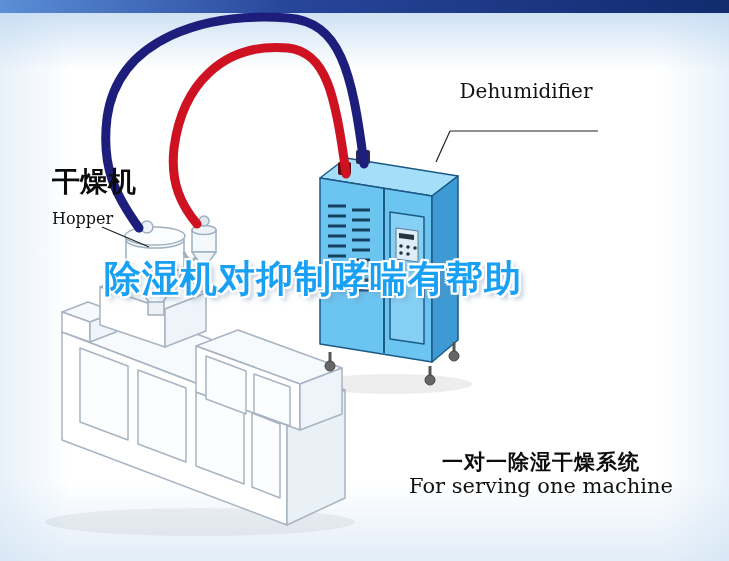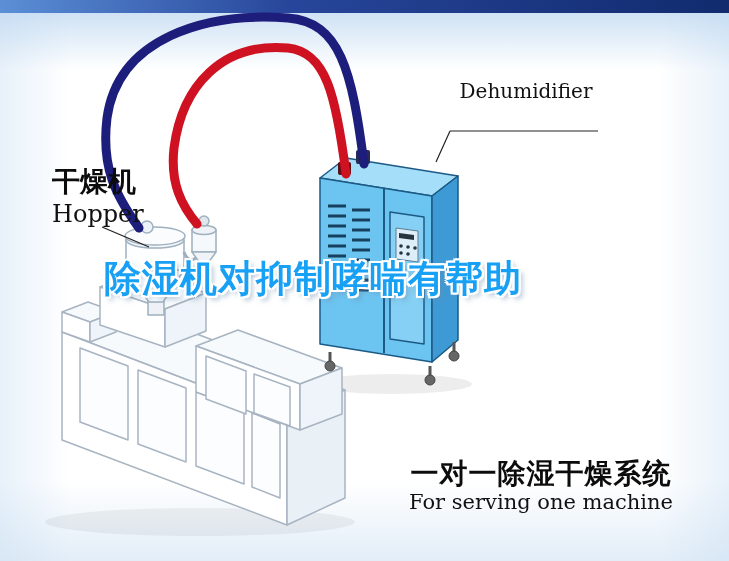--- a/index.html
+++ b/index.html
@@ -16,34 +16,34 @@
   .topbar{
     position:absolute;left:0;top:0;width:729px;height:13px;
     background:linear-gradient(90deg,#5b8fd6 0%,#27459a 40%,#112b6e 100%);
   }
   .scene{position:absolute;left:0;top:0;}
   .label-block{position:absolute;line-height:1.15;}
   .zh{font-weight:700;color:#0c0c0c;}
   .en{font-family:"DejaVu Serif","Liberation Serif",serif;color:#111;}
   .hopper-label{left:52px;top:166px;width:110px;}
   .hopper-label .zh{font-size:28px;}
-  .hopper-label .en{font-size:24px;margin-top:3px;}
+  .hopper-label .en{font-size:16px;margin-top:12px;}
   .dehum-label{left:448px;top:76px;width:156px;text-align:center;}
   .dehum-label .zh{font-size:25px;}
   .dehum-label .en{font-size:20px;margin-top:4px;}
   .main-title{
     left:0;top:258px;width:626px;text-align:center;
     font-size:37px;font-weight:800;letter-spacing:1px;color:#18a0f5;
     text-shadow:
       -2px 0 #fff, 2px 0 #fff, 0 -2px #fff, 0 2px #fff,
       -2px -2px #fff, 2px 2px #fff, -2px 2px #fff, 2px -2px #fff,
       4px 4px 5px rgba(110,140,175,.55);
   }
   .system-label{left:391px;top:450px;width:300px;text-align:center;}
-  .system-label .zh{font-size:28px;letter-spacing:1px;margin-top:8px;}
+  .system-label .zh{font-size:21px;letter-spacing:1px;}
   .system-label .en{font-size:21px;margin-top:0;}
 </style>
 </head>
 <body>
 
 <div class="canvas">
 
   <div class="topbar"></div>
 
   <svg class="scene" width="729" height="561" viewBox="0 0 729 561">

